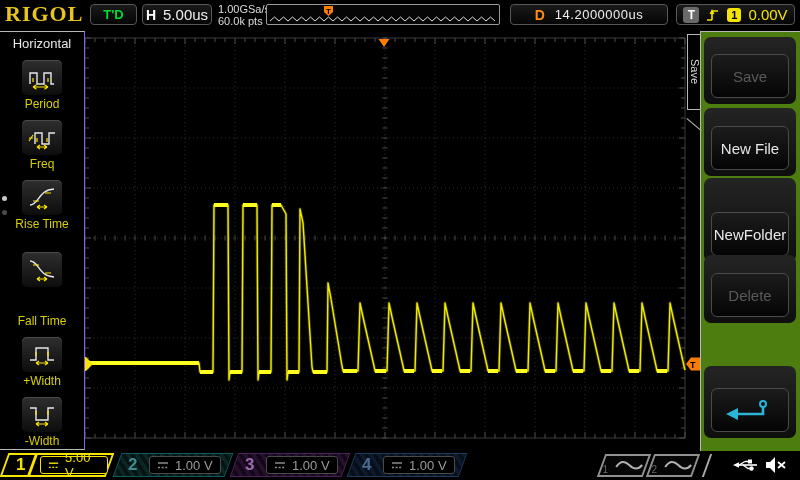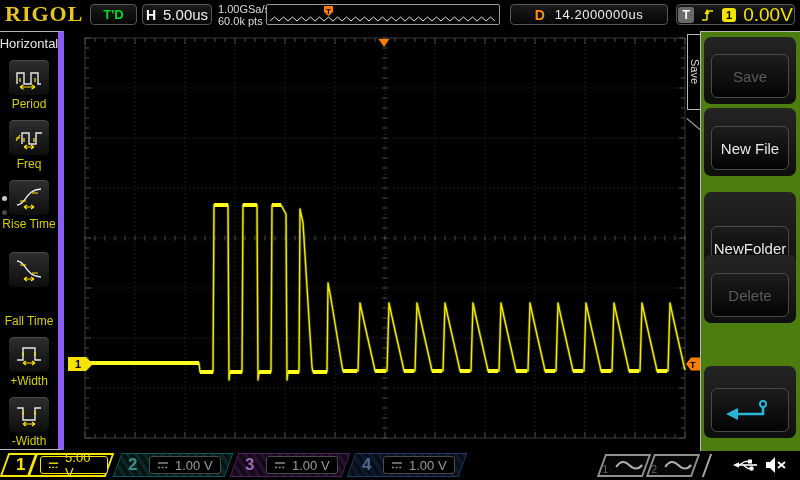--- a/index.html
+++ b/index.html
@@ -22,25 +22,25 @@
   #preview{position:absolute;left:266px;top:4px;width:234px;height:21px;border:1px solid #9a9a9a;
     border-radius:2px;background:#050505;box-sizing:border-box;}
   #d-badge{left:510px;width:158px;}
   #d-badge .blabel{font-weight:bold;font-size:14px;color:#ff8c1a;margin-right:10px;}
   #d-badge .bval{font-size:13px;color:#eee;letter-spacing:.5px;}
   #t-badge{left:676px;width:119px;gap:7px;}
   #t-badge .tbox{width:16px;height:16px;border-radius:3px;background:#6a6a6a;color:#fff;
     font-weight:bold;font-size:12px;display:flex;align-items:center;justify-content:center;}
   #t-badge .chbox{width:14px;height:14px;border-radius:3px;background:#f5e400;color:#000;
     font-weight:bold;font-size:11px;display:flex;align-items:center;justify-content:center;}
-  #t-badge .bval{font-size:19px;color:#f5e400;}
+  #t-badge .bval{font-size:15px;color:#f5e400;}
 
   
-  #leftmenu{position:absolute;left:0;top:31px;width:64px;height:419px;background:#000;z-index:5;
-    border-top:1px solid #b8b8b8;border-right:6px solid #8b5cf6;border-bottom:1px solid #b8b8b8;
+  #leftmenu{position:absolute;left:0;top:31px;width:85px;height:419px;background:#000;z-index:5;
+    border-top:1px solid #b8b8b8;border-right:1px solid #8b5cf6;border-bottom:1px solid #b8b8b8;
     box-sizing:border-box;display:flex;flex-direction:column;align-items:center;}
   #leftmenu .title{color:#e8e8e8;font-size:13px;margin-top:4px;}
   .litem{display:flex;flex-direction:column;align-items:center;margin-top:9px;cursor:pointer;}
   .litem.gap{margin-top:21px;gap:25px;}
   .libtn{width:40px;height:35px;border-radius:5px;background:linear-gradient(#2e2e2e,#0d0d0d);
     box-shadow:inset 0 1px 0 #4a4a4a;display:flex;align-items:center;justify-content:center;}
   .lilabel{color:#d8d000;font-size:12px;margin-top:2px;white-space:nowrap;}
   .pagedot{position:absolute;width:5px;height:5px;border-radius:50%;z-index:6;}
 
   
@@ -557,21 +557,21 @@
   <div id="rightmenu">
     <div id="savetab">
       <span>Save</span>
     </div>
     <div class="menu-cell" style="top:5px;height:67px;">
       <div class="menu-btn disabled">Save</div>
     </div>
     <div class="menu-cell" style="top:76px;height:68px;">
       <div class="menu-btn">New File</div>
     </div>
-    <div class="menu-cell" style="top:160px;height:84px;">
+    <div class="menu-cell" style="top:146px;height:84px;">
       <div class="menu-btn">NewFolder</div>
     </div>
     <div class="menu-cell" style="top:223px;height:68px;">
       <div class="menu-btn disabled">Delete</div>
     </div>
     <div class="menu-cell" style="top:334px;height:72px;">
       <div class="menu-btn">
         <svg width="60" height="26" viewBox="0 0 60 26">
           <circle cx="43" cy="7" r="3" fill="none" stroke="#2ab4d8" stroke-width="2"></circle>
           <path d="M43 10 V17 H17" fill="none" stroke="#2ab4d8" stroke-width="2.6"></path>

